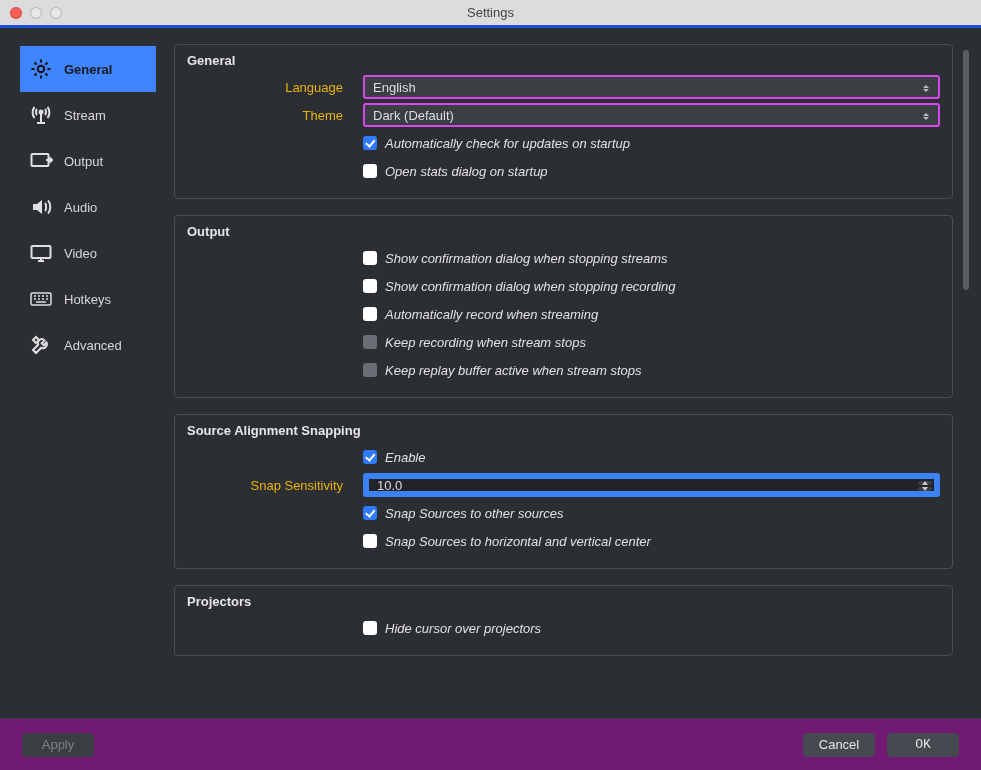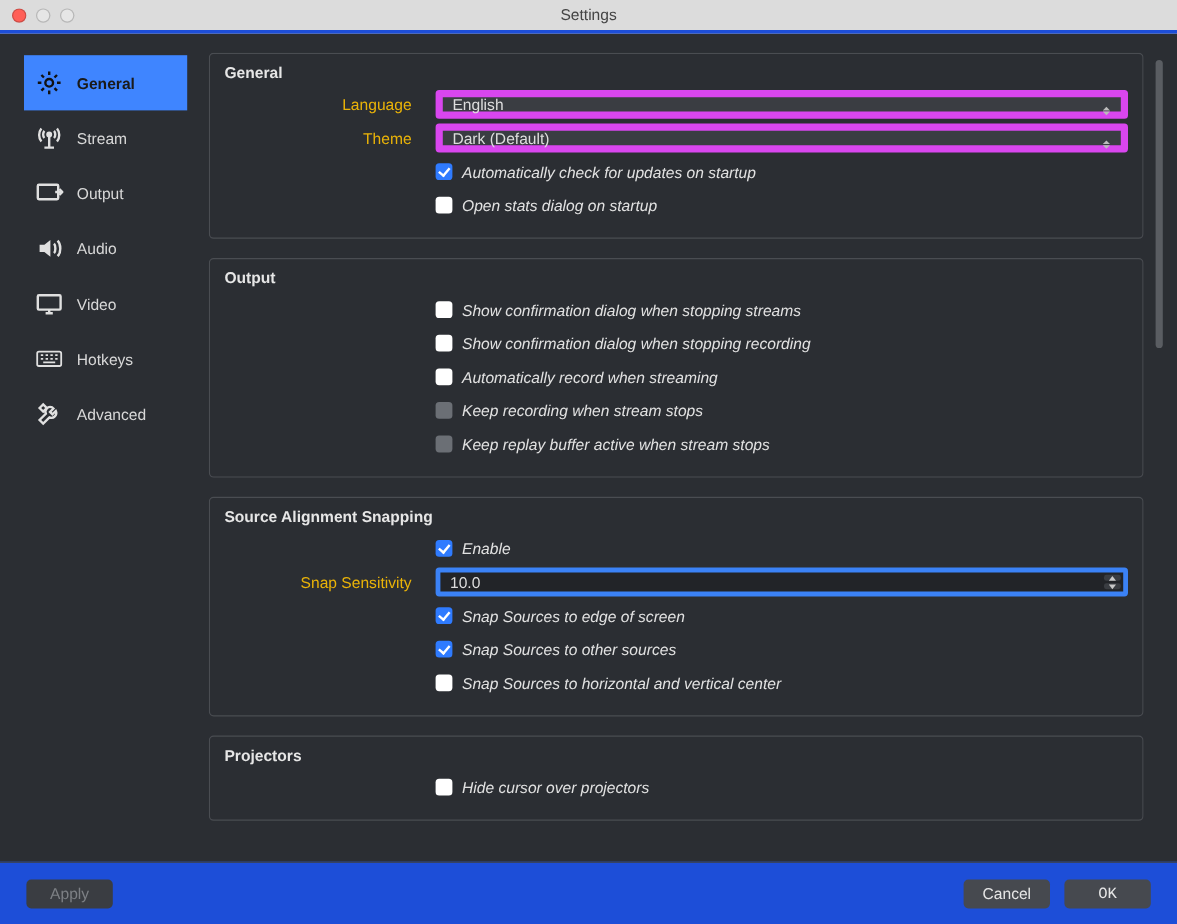--- a/index.html
+++ b/index.html
@@ -35,44 +35,44 @@
   .scrollbar-thumb { position:absolute; top:0; width:6px; height:240px; background:#5a5d62; border-radius:3px; }
 
   
   .group { border: 1px solid #4a4d52; border-radius: 4px; padding: 8px 12px 12px 12px; background: #2b2e33; }
   .group-title { font-weight: 700; font-size: 13px; color: #e6e6e6; margin-bottom: 6px; }
   .row { display: flex; align-items: center; min-height: 26px; margin: 2px 0; }
   .row-label { width: 176px; text-align: right; padding-right: 20px; color: #eab308; font-size: 13px; }
   .row-control { flex: 1; display: flex; align-items: center; }
 
   
-  .select { flex:1; height: 24px; background: #3a3d42; border: 6px solid #d946ef; border-radius: 3px; display:flex; align-items:center; padding: 0 22px 0 8px; position: relative; color:#dedede; }
+  .select { flex:1; height: 24px; background: #3a3d42; border: 2px solid #d946ef; border-radius: 3px; display:flex; align-items:center; padding: 0 22px 0 8px; position: relative; color:#dedede; }
   .select .caret { position:absolute; right:6px; top:3px; width:12px; height:16px; display:flex; flex-direction:column; align-items:center; justify-content:center; gap:1px;}
   .select .caret::before, .select .caret::after { content:""; width:0;height:0;border-left:3px solid transparent;border-right:3px solid transparent;}
   .select .caret::before{ border-bottom:3px solid #bcbcbc;}
   .select .caret::after { border-top:3px solid #bcbcbc;}
 
   
-  .spin { flex:1; height:24px; background:#222428; border:4px solid #3b82f6; border-radius:3px; display:flex; align-items:center; padding:0 20px 0 8px; position:relative; color:#ddd;}
+  .spin { flex:1; height:24px; background:#222428; border:6px solid #3b82f6; border-radius:3px; display:flex; align-items:center; padding:0 20px 0 8px; position:relative; color:#ddd;}
   .spin .arrows{position:absolute; right:2px; top:1px; bottom:1px; width:14px; display:flex; flex-direction:column;}
   .spin .arrows span{flex:1; display:flex;align-items:center;justify-content:center; background:#3a3d42; border-radius:2px; margin:1px 0;}
   .spin .arrows span::before{content:"";width:0;height:0;border-left:3px solid transparent;border-right:3px solid transparent;}
   .spin .arrows .up::before{border-bottom:4px solid #c8c8c8;}
   .spin .arrows .dn::before{border-top:4px solid #c8c8c8;}
 
   
   .check { display:flex; align-items:center; gap:8px; min-height:22px;font-style:italic; }
   .cb { width:14px; height:14px; border-radius:3px; background:#fff; display:flex; align-items:center; justify-content:center; flex-shrink:0; }
   .cb.checked { background:#2f7bff; }
   .cb.checked::after { content:""; width:4px; height:7px; border:solid #fff; border-width:0 2px 2px 0; transform: rotate(40deg) translate(-0.5px,-1px); }
   .cb.disabled { background:#6b6f75; }
   .check .lbl { color:#e2e2e2; }
 
   
-  .bottom-bar { height: 52px; border-top: 1px solid #3e4146; display:flex; align-items:center; padding: 0 22px; background:#1d4ed8; }
+  .bottom-bar { height: 52px; border-top: 1px solid #3e4146; display:flex; align-items:center; padding: 0 22px; background:#701a75; }
   .btn { height:24px; min-width:72px; padding:0 14px; border-radius:4px; background:#46494f; color:#e6e6e6; display:flex; align-items:center; justify-content:center; font-size:13px; cursor:pointer; }
   .btn.disabled { background:#3a3d42; color:#7d8085; cursor:default; }
   .spacer { flex:1; }
   .btn + .btn { margin-left: 12px; font-family: Liberation Mono, monospace; }
 </style>
 </head>
 <body>
 
 <div class="title-bar">
   <div class="traffic-lights">
@@ -265,29 +265,20 @@
                   <span class="dn"></span>
                 </span>
             </div>
           </div>
         </div>
         <div class="row">
             <div class="row-label"></div>
             <div class="row-control">
           <div class="check">
                 <span class="cb checked"></span>
-                <span class="lbl">Snap Sources to edge of screen</span>
-              </div>
-        </div>
-          </div>
-        <div class="row">
-            <div class="row-label"></div>
-            <div class="row-control">
-          <div class="check">
-                <span class="cb checked"></span>
                 <span class="lbl">Snap Sources to other sources</span>
               </div>
         </div>
           </div>
         <div class="row">
             <div class="row-label"></div>
             <div class="row-control">
           <div class="check">
                 <span class="cb"></span>
                 <span class="lbl">Snap Sources to horizontal and vertical center</span>

